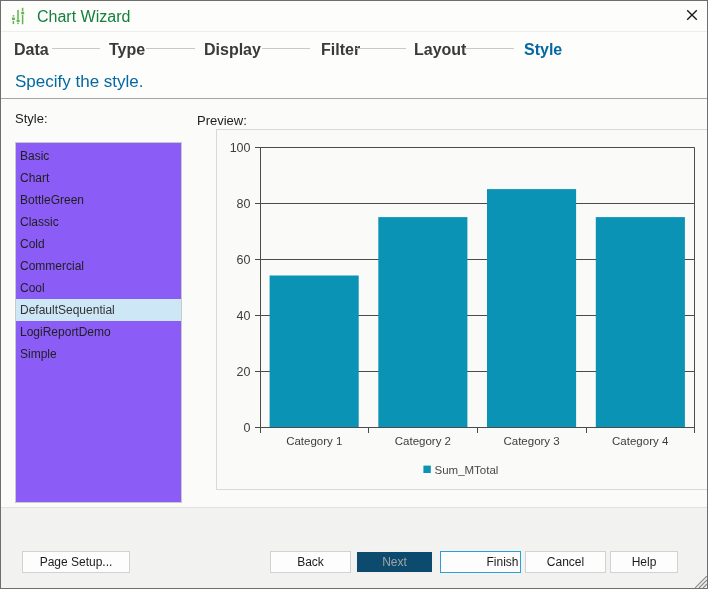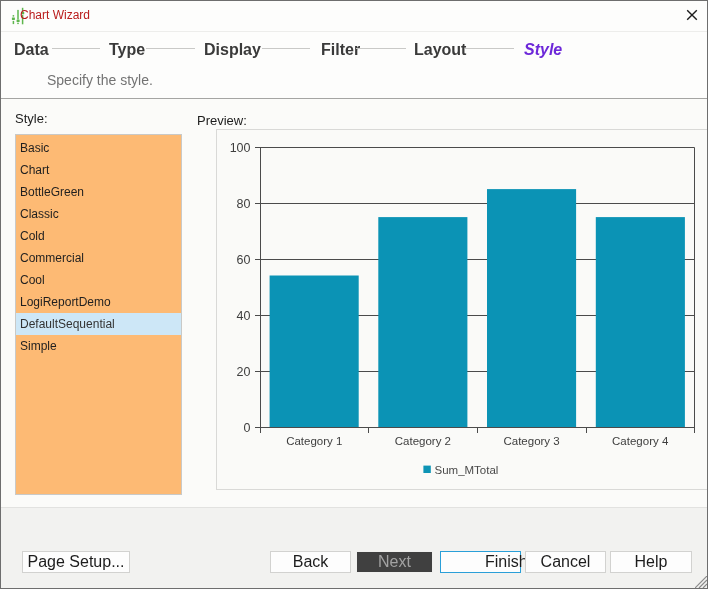--- a/index.html
+++ b/index.html
@@ -3,46 +3,46 @@
 <meta charset="utf-8">
 <style>
   * { margin:0; padding:0; box-sizing:border-box; }
   html,body { width:708px; height:589px; }
   body { font-family:"Liberation Sans", sans-serif; position:relative; background:#fbfbf9; overflow:hidden; }
   .frame { position:absolute; left:0; top:0; width:708px; height:589px; border:1px solid #6e6e6e; z-index:50; pointer-events:none; }
   .abs { position:absolute; }
 
   
   .titlebar { position:absolute; left:1px; top:1px; width:706px; height:31px; background:#fdfdfc; border-bottom:1px solid #ededeb; }
-  .title { position:absolute; left:20px; top:8px; font-size:12px; color:#b91c1c; }
+  .title { position:absolute; left:37px; top:8px; font-size:16px; color:#15803d; }
 
   
   .step { position:absolute; top:41px; font-size:16px; font-weight:bold; color:#3a3a3a; }
-  .step.active { color:#6d28d9;font-style:italic; }
+  .step.active { color:#0369a1; }
   .stepline { position:absolute; top:48px; height:1px; background:#c9c9c7; }
 
-  .specify { position:absolute; left:15px; top:72px; font-size:14px; color:#737373;margin-left:32px; }
+  .specify { position:absolute; left:15px; top:72px; font-size:17px; color:#0369a1; }
   .sep2 { position:absolute; left:0px; top:98px; width:708px; height:1px; background:#a5a5a3; }
 
   .lbl { position:absolute; font-size:13px; color:#1c1c1c; }
 
   
-  .listbox { position:absolute; left:15px; top:134px; width:167px; height:361px; border:1px solid #c9c9c7; background:#fdba74; padding-top:2px; }
+  .listbox { position:absolute; left:15px; top:142px; width:167px; height:361px; border:1px solid #c9c9c7; background:#8b5cf6; padding-top:2px; }
   .li { height:22px; line-height:22px; padding-left:4px; font-size:12px; color:#1f1f1f; }
   .li.sel { background:#cde7f7; color:#333; }
 
   
   .preview { position:absolute; left:216px; top:129px; width:498px; height:361px; border:1px solid #d9d9d7; background:#fafaf8; }
 
   
   .sep3 { position:absolute; left:1px; top:507px; width:706px; height:1px; background:#e2e2e0; }
   .btmbar { position:absolute; left:1px; top:508px; width:706px; height:80px; background:#f2f2f0; }
-  .btn { position:absolute; top:551px; height:22px; background:#fdfdfd; border:1px solid #d2d2d0; font-size:16px; color:#1c1c1c; text-align:center; line-height:20px; }
+  .btn { position:absolute; top:551px; height:22px; background:#fdfdfd; border:1px solid #d2d2d0; font-size:12px; color:#1c1c1c; text-align:center; line-height:20px; }
   .btn.finish { border:1px solid #2a9fd8;padding-left:44px; }
-  .btn.next { background:#404040; border:1px solid #f0f0ee; color:#a2a2a2; }
+  .btn.next { background:#0c4a6e; border:1px solid #f0f0ee; color:#a2a2a2; }
 </style>
 </head>
 <body>
   <div class="titlebar"></div>
   <div class="abs" style="left:1px;top:32px;width:706px;height:66px;background:#fdfdfc"></div>
   <svg class="abs" style="left:9px;top:5px" width="16" height="20" viewBox="0 0 16 20">
     <g fill="#5eb64d">
       <rect x="3.65" y="10.1" width="1.5" height="1.5"></rect>
       <rect x="2.9" y="12.4" width="3.0" height="2.6" rx="0.4"></rect>
       <rect x="3.65" y="15.9" width="1.5" height="3.2"></rect>
@@ -78,22 +78,22 @@
   <div class="lbl" style="left:197px;top:113px">Preview:</div>
 
   <div class="listbox">
     <div class="li">Basic</div>
     <div class="li">Chart</div>
     <div class="li">BottleGreen</div>
     <div class="li">Classic</div>
     <div class="li">Cold</div>
     <div class="li">Commercial</div>
     <div class="li">Cool</div>
+    <div class="li sel">DefaultSequential</div>
     <div class="li">LogiReportDemo</div>
-    <div class="li sel">DefaultSequential</div>
     <div class="li">Simple</div>
   </div>
 
   <div class="preview">
     <svg width="496" height="359" viewBox="0 0 496 359">
       <g stroke="#4b4b4b" stroke-width="1">
         <line x1="43" y1="17.5" x2="477.5" y2="17.5"></line>
         <line x1="43" y1="73.5" x2="477.5" y2="73.5"></line>
         <line x1="43" y1="129.5" x2="477.5" y2="129.5"></line>
         <line x1="43" y1="185.5" x2="477.5" y2="185.5"></line>
@@ -143,21 +143,21 @@
   </div>
 
   <div class="sep3"></div>
   <div class="btmbar"></div>
 
   <div class="btn" style="left:22px;width:108px">Page Setup...</div>
   <div class="btn" style="left:270px;width:81px">Back</div>
   <div class="btn next" style="left:356px;width:77px">Next</div>
   <div class="btn finish" style="left:440px;width:81px">Finish</div>
   <div class="btn" style="left:525px;width:81px">Cancel</div>
-  <div class="btn" style="left:610px;width:82px">Help</div>
+  <div class="btn" style="left:610px;width:68px">Help</div>
 
   <svg class="abs" style="left:695px;top:576px" width="12" height="12" viewBox="0 0 12 12">
     <g stroke="#8a8a8a" stroke-width="1.2">
       <line x1="0" y1="12" x2="12" y2="0"></line>
       <line x1="4" y1="12" x2="12" y2="4"></line>
       <line x1="8" y1="12" x2="12" y2="8"></line>
     </g>
   </svg>
   <div class="frame"></div>
 

